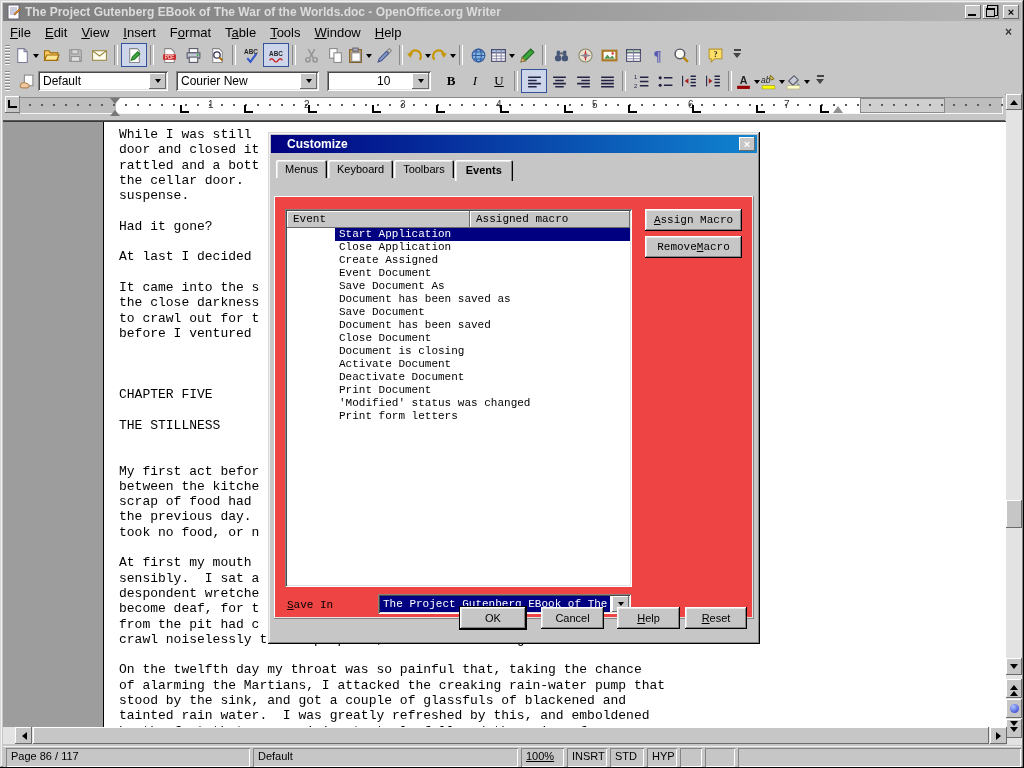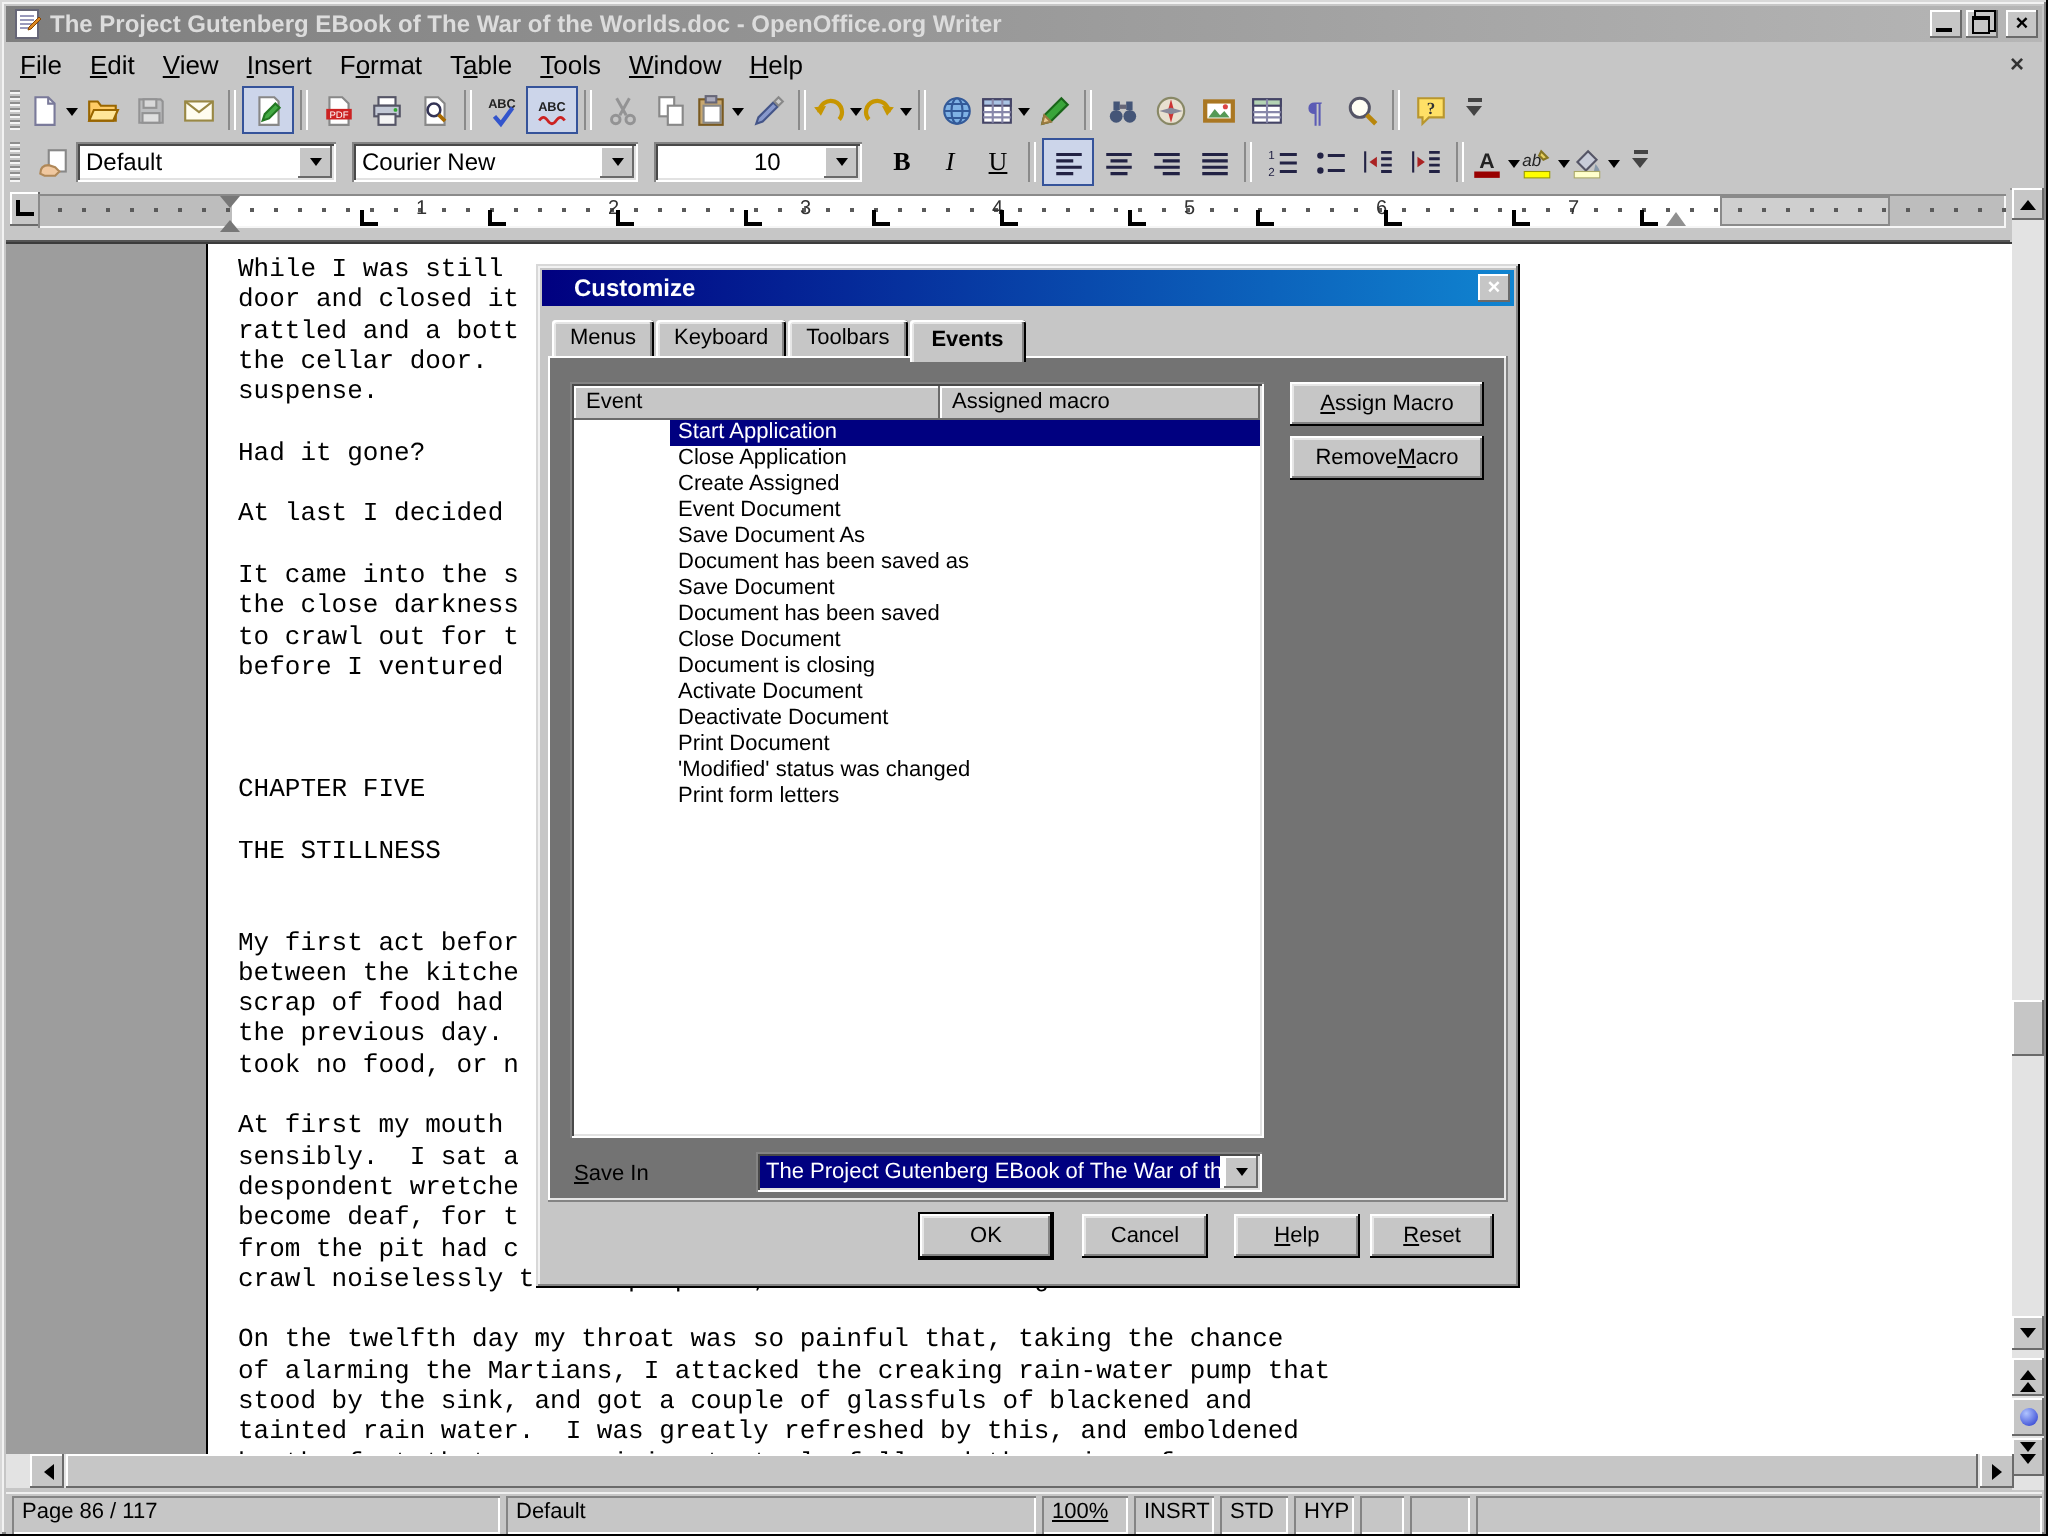--- a/index.html
+++ b/index.html
@@ -98,22 +98,22 @@
   #dialog{left:268px;top:132px;width:492px;height:512px;background:#c6c6c6;z-index:100;
     box-shadow:inset -1px -1px 0 #000,inset 1px 1px 0 #d8d8d8,inset -2px -2px 0 #848484,inset 2px 2px 0 #f2f2f2;}
   #dlg-title{position:absolute;left:3px;top:3px;right:3px;height:18px;display:flex;align-items:center;
     background:linear-gradient(90deg,#000080,#1084d0);color:#fff;font-weight:bold;font-size:12px;padding-left:16px;}
   #dlg-close{position:absolute;right:2px;top:2px;width:16px;height:14px;background:#c6c6c6;}
   #dlg-tabs{position:absolute;left:8px;top:28px;height:20px;display:flex;align-items:flex-start;}
   .tab{padding:3px 9px 3px 9px;font-size:11px;background:#c6c6c6;position:relative;
     box-shadow:inset 1px 1px 0 #fff,inset -1px 0 0 #000,inset 2px 0 0 #e6e6e6,inset -2px 0 0 #848484,inset 0 2px 0 #e6e6e6;
     border-top-left-radius:2px;border-top-right-radius:2px;margin-right:1px;}
   .tab.active{font-weight:bold;padding:4px 11px 5px 11px;z-index:3;margin-bottom:-2px;}
-  #dlg-page{position:absolute;left:6px;right:6px;top:46px;height:423px;
-    box-shadow:inset -1px -1px 0 #848484,inset 1px 1px 0 #fff,inset -2px -2px 0 #e6e6e6;background:#737373;}
+  #dlg-page{position:absolute;left:6px;right:6px;top:64px;height:423px;
+    box-shadow:inset -1px -1px 0 #848484,inset 1px 1px 0 #fff,inset -2px -2px 0 #e6e6e6;background:#ef4444;font-family:Liberation Mono, monospace;}
   #event-list{position:absolute;left:11px;top:13px;width:347px;height:378px;background:#fff;
     box-shadow:inset 1px 1px 0 #848484,inset -1px -1px 0 #fff,inset 2px 2px 0 #494949,inset -2px -2px 0 #e2e2e2;
     overflow:hidden;}
   #list-header{position:absolute;left:2px;right:2px;top:2px;height:17px;display:flex;background:#c6c6c6;}
   .hcell{box-shadow:inset -1px -1px 0 #6a6a6a,inset 1px 1px 0 #fff;padding:2px 0 0 6px;font-size:11px;}
   #list-body{position:absolute;left:2px;right:2px;top:19px;bottom:2px;background:#fff;margin-left:48px;}
   .lrow{height:13px;font-size:11px;line-height:13px;padding-left:4px;white-space:nowrap;}
   .lrow.selected{background:#000080;color:#fff;}
   .dlg-btn{position:absolute;height:22px;background:#c6c6c6;display:flex;align-items:center;justify-content:center;
     font-size:11px;box-shadow:inset -1px -1px 0 #000,inset 1px 1px 0 #fff,inset -2px -2px 0 #848484,inset 2px 2px 0 #e6e6e6;}

